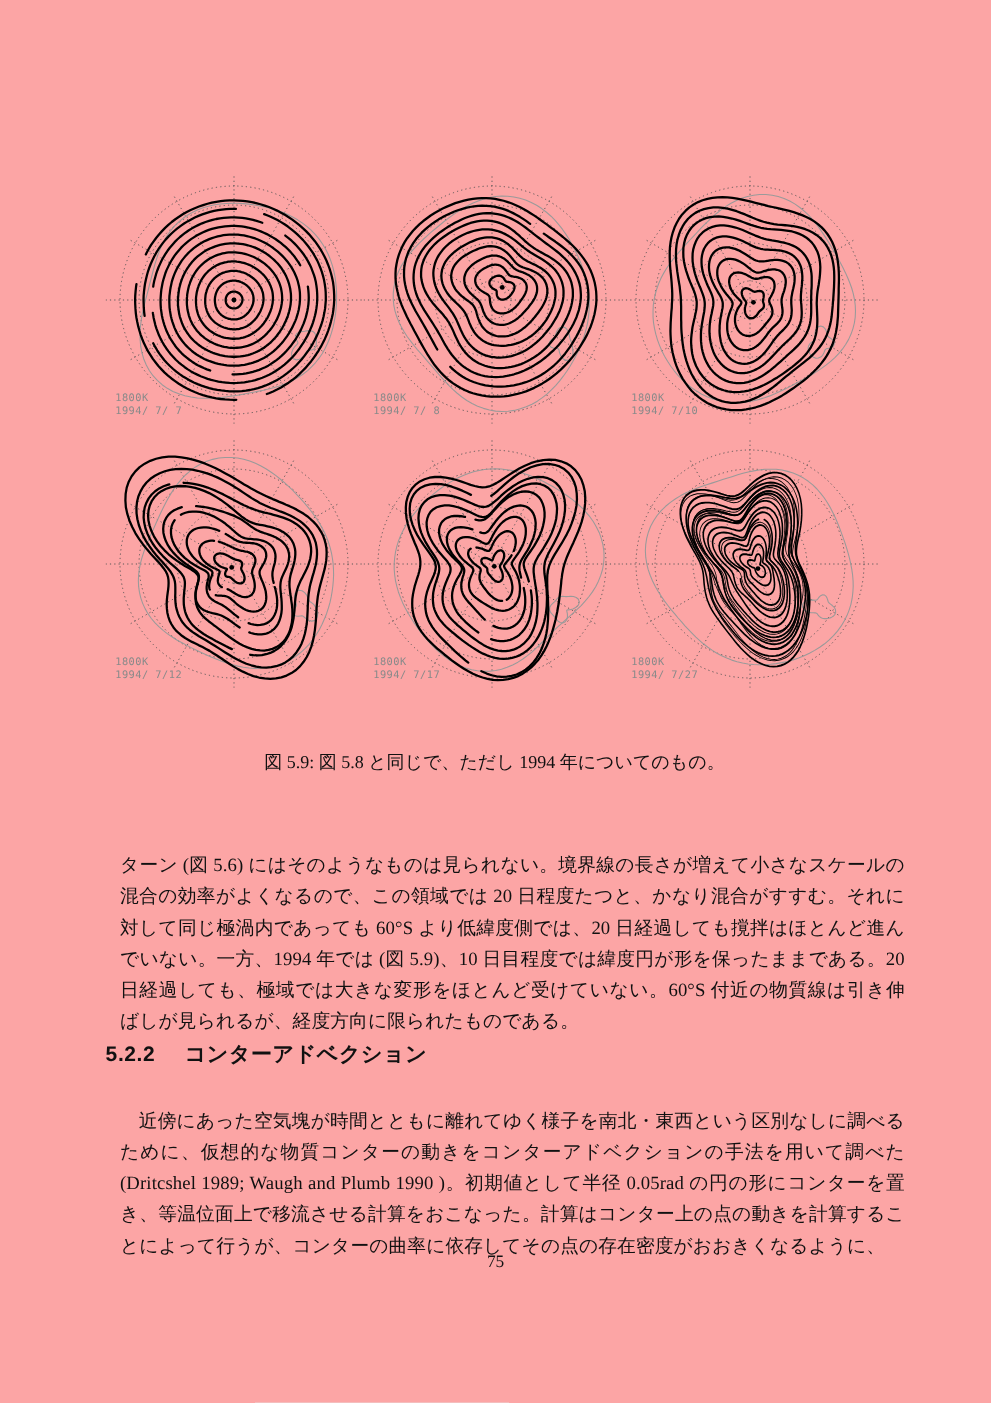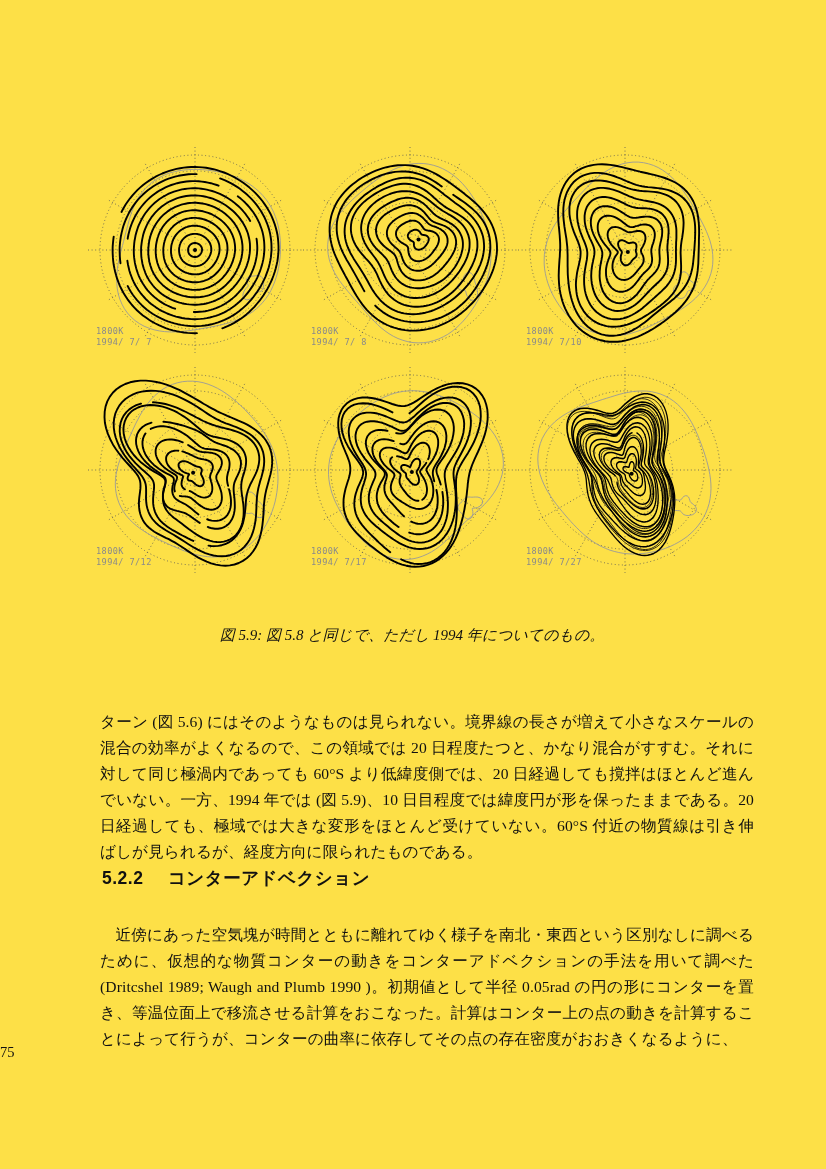--- a/index.html
+++ b/index.html
@@ -1,19 +1,19 @@
 <!DOCTYPE html>
 <html><head>
 <meta charset="utf-8">
 <style>
   html,body{margin:0;padding:0;background:#e8e8e8;}
   .page{
     position:relative;
     width:826px;height:1169px;
-    background:#fde047;
+    background:#fca5a5;
     margin:0 auto;
     font-family:"Liberation Serif","DejaVu Serif",serif;
     color:#111;
     overflow:hidden;
   }
   .figure-block{position:absolute;top:140px;left:88px;width:648px;}
   .plot-grid{
     display:grid;
     grid-template-columns:repeat(3,215px);
     grid-auto-rows:220px;
@@ -24,21 +24,20 @@
     font-family:"DejaVu Sans Mono","Liberation Mono",monospace;
     font-size:8.6px;
     fill:#8a8a8a;
     letter-spacing:0.4px;
   }
   .caption{
     margin-top:46px;
     text-align:center;
     font-size:15px;
     color:#111;
-    font-style:italic;
   }
   .body-text{
     position:absolute;
     left:88px;
     width:654px;
     margin:12px;
     font-size:15.6px;
     line-height:26px;
     text-align:justify;
     letter-spacing:0.1px;
@@ -47,24 +46,25 @@
   .para-2{top:910px;text-indent:1em;}
   .subsection{
     position:absolute;
     top:866px;left:88px;
     margin:0;
     font-family:"Liberation Sans","DejaVu Sans",sans-serif;
     font-weight:bold;
     font-size:17.5px;
     letter-spacing:0.5px;
   }
-  .subsection .sec-num{margin-right:1.4em;margin-left:14px;}
+  .subsection .sec-num{margin-right:1.4em;}
   .page-number{
     position:absolute;
     top:1044px;left:0;width:100%;
+    text-align:center;
     font-size:14.5px;
   }
 </style>
 </head>
 <body>
 
 <div class="page">
 
   <div class="figure-block">
     <div class="plot-grid">

